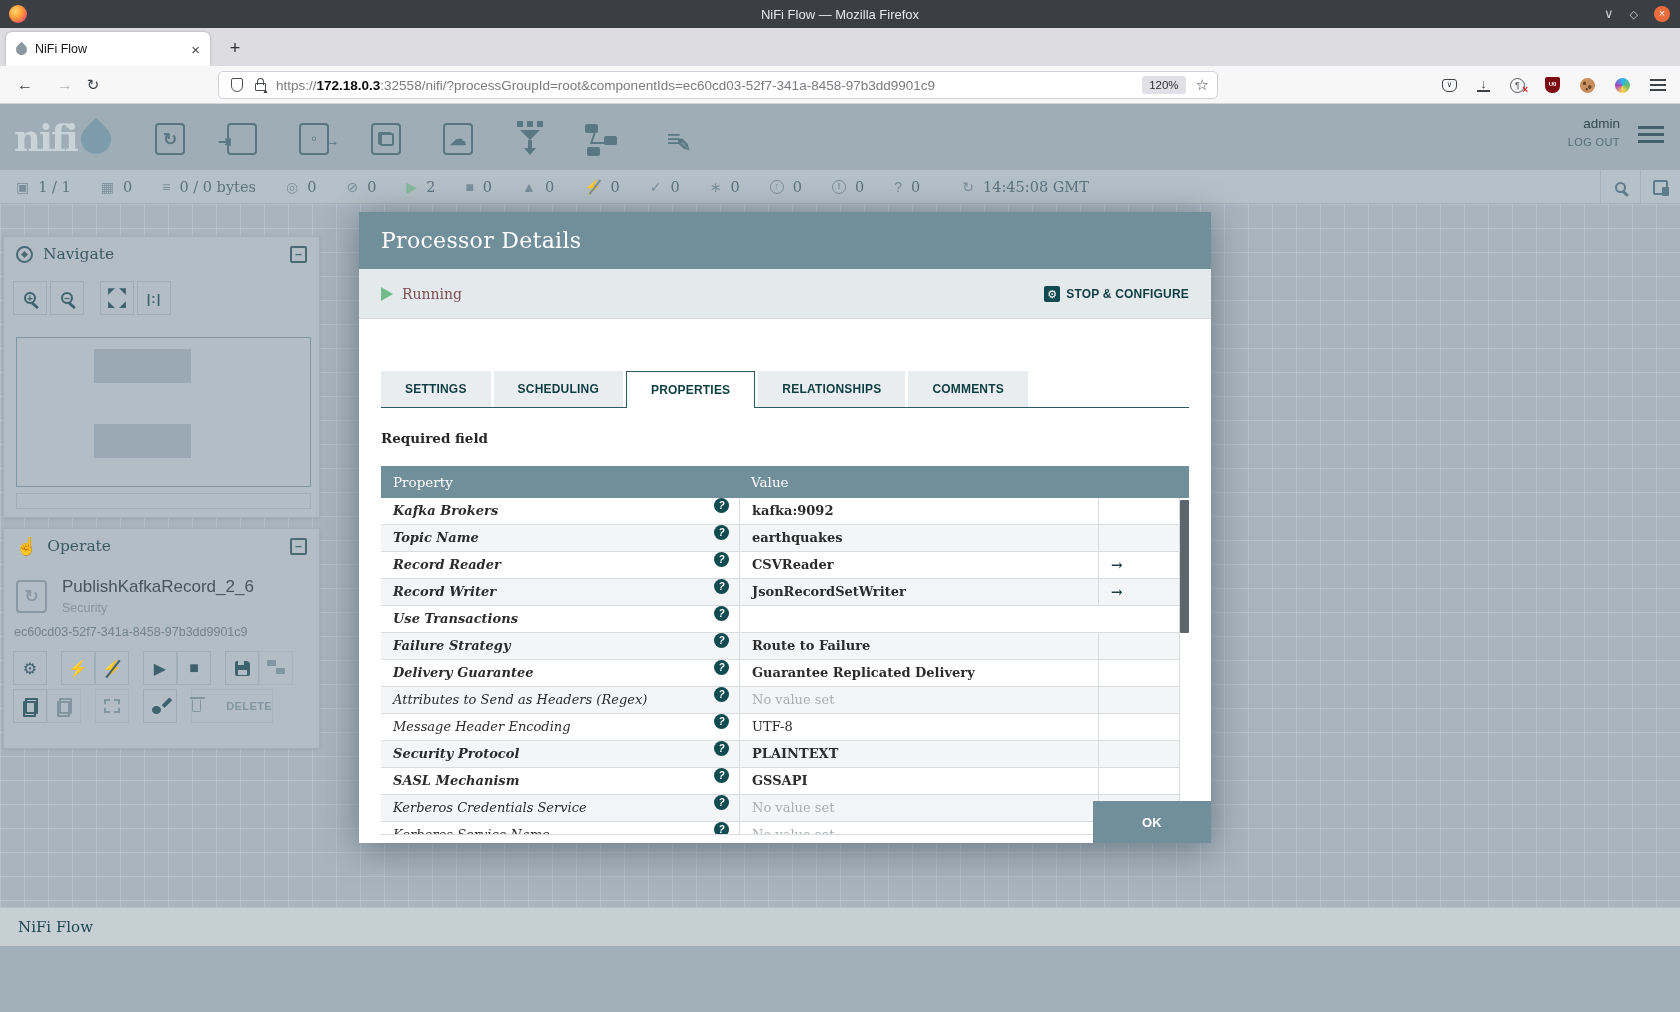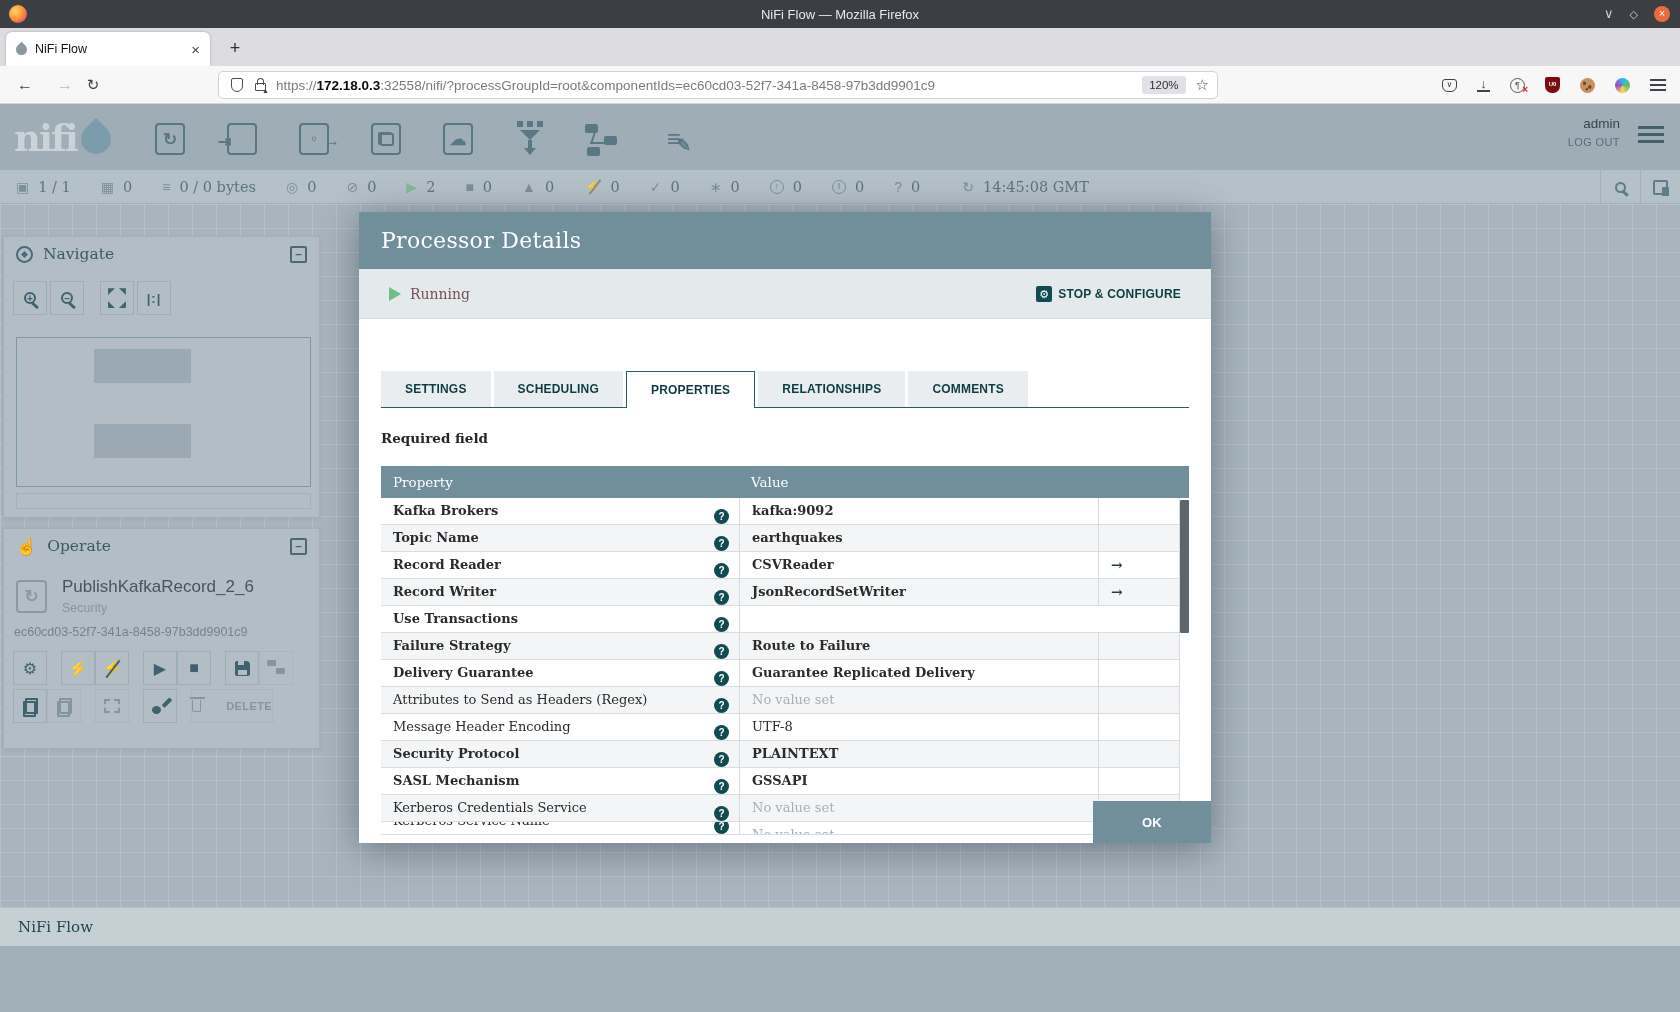--- a/index.html
+++ b/index.html
@@ -154,39 +154,39 @@
   .brush-ico::before { content:''; position:absolute; right:1px; top:0; width:3.5px; height:11px; background:#3f626f; transform:rotate(45deg); border-radius:1px; }
   .brush-ico::after { content:''; position:absolute; left:1px; bottom:1px; width:9px; height:8px; background:#3f626f; border-radius:50% 50% 50% 50%; }
   .del-btn { width:82px; height:34px; border:1px solid #9fadb6; display:flex; align-items:center; justify-content:space-between; gap:25px; color:#3f626f; font-size:11px; font-weight:bold; letter-spacing:.4px; }
   .trash { position:relative; width:11px; height:12px; border:1.8px solid #3f626f; border-top:none; border-radius:0 0 2px 2px; }
   .trash::before { content:''; position:absolute; left:-3px; top:-3px; width:15px; height:2px; background:#3f626f; }
 
   
   .dialog { position:absolute; left:359px; top:212px; width:852px; height:631px; background:#fff; z-index:10; box-shadow:0 6px 36px rgba(30,45,55,.45); }
   .dlg-header { height:57px; background:#718e9b; display:flex; align-items:center; padding-left:22px; }
   .dlg-title { font-family:"DejaVu Serif", serif; font-size:22px; color:#fff; letter-spacing:.3px; }
-  .dlg-status { height:50px; background:#e4e9ec; display:flex; align-items:center; padding:0 30px; border-bottom:1px solid #d5dade; }
+  .dlg-status { height:50px; background:#e4e9ec; display:flex; align-items:center; padding:0 22px; border-bottom:1px solid #d5dade; }
   .run-tri { width:0; height:0; border-left:12px solid #6fbe8a; border-top:7px solid transparent; border-bottom:7px solid transparent; margin-right:9px; }
   .run-txt { font-family:"DejaVu Serif", serif; font-size:14px; color:#7a4f50; }
   .dlg-action { margin-left:auto; display:flex; align-items:center; gap:6px; cursor:pointer; }
   .action-ico { width:16px; height:16px; background:#0f4b50; color:#fff; font-size:11px; text-align:center; line-height:16px; border-radius:2px; }
   .action-lbl { font-size:12px; font-weight:bold; color:#0e3d41; letter-spacing:.2px; }
   .dlg-body { padding:12px 22px 0 22px;margin-top:40px; }
   .tabs { display:flex; gap:3px; border-bottom:1px solid #2a5b62; height:37px; }
   .tab { background:#e9edf0; min-width:100px; padding:0 24px; display:flex; align-items:center; justify-content:center; font-size:12px; font-weight:bold; color:#0e3d41; letter-spacing:.2px; }
   .tab.active { background:#fff; border:1px solid #2a5b62; border-bottom:none; margin-bottom:-1px; }
   .req-note { font-family:"DejaVu Serif", serif; font-weight:bold; font-size:13.5px; color:#262626; margin:22px 0 20px 0; }
   .ptable { border:0; }
   .pthead { height:32px; background:#718e9b; display:flex; align-items:center; font-family:"DejaVu Serif", serif; font-size:13.5px; color:#fff; }
   .th-prop { width:358px; padding-left:12px; }
   .th-val { padding-left:12px; }
   .ptbody { position:relative; height:337px; overflow:hidden; border-bottom:0; }
   .prow { display:flex; height:27px; line-height:26px; border-bottom:1px solid #dadde0; font-family:"DejaVu Serif", serif; font-size:13px; color:#2b2b2b; background:#fff; }
   .prow:nth-child(even) { background:#f4f5f6; }
-  .pname { width:358px; padding:0 10px 0 12px; display:flex; align-items:flex-end; justify-content:space-between; white-space:nowrap; overflow:hidden; }
+  .pname { width:358px; padding:0 10px 0 12px; display:flex; align-items:flex-start; justify-content:space-between; white-space:nowrap; overflow:hidden;font-style:italic; }
   .qicon { width:15px; height:15px; border-radius:50%; background:#0f4b50; color:#fff; font-size:10px; font-weight:bold; font-family:"Liberation Sans", sans-serif; text-align:center; line-height:15px; flex-shrink:0; }
   .pval { width:359px; border-left:1px solid #d8dcdf; padding-left:12px; white-space:nowrap; overflow:hidden; }
   .pgoto { flex:1; border-left:1px solid #d8dcdf; padding-left:12px; }
   .goarrow { display:none; color:#1d3b42; font-weight:bold; font-size:14px; }
   .prow.goto .goarrow { display:inline; }
   .prow.required .pname-t, .prow.required .pval-t { font-weight:bold; }
   .prow.unset .pval-t { color:#a9adb0; }
   .prow.partial { height:13px; }
   .vscroll { position:absolute; right:0; top:0; width:10px; height:337px; background:#ffffff; border-left:1px solid #d8dcdf; }
   .vthumb { position:absolute; right:0.5px; top:2px; width:9px; height:133px; background:#5d666c; border-radius:1px; }

